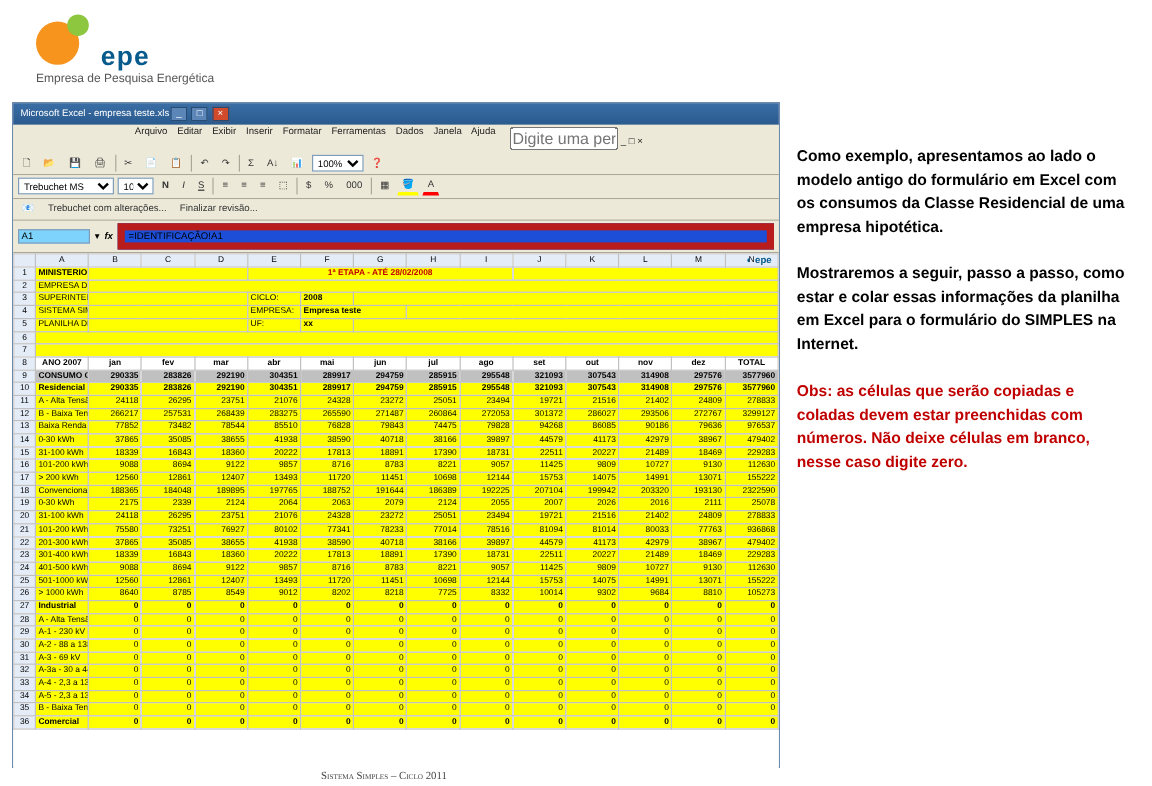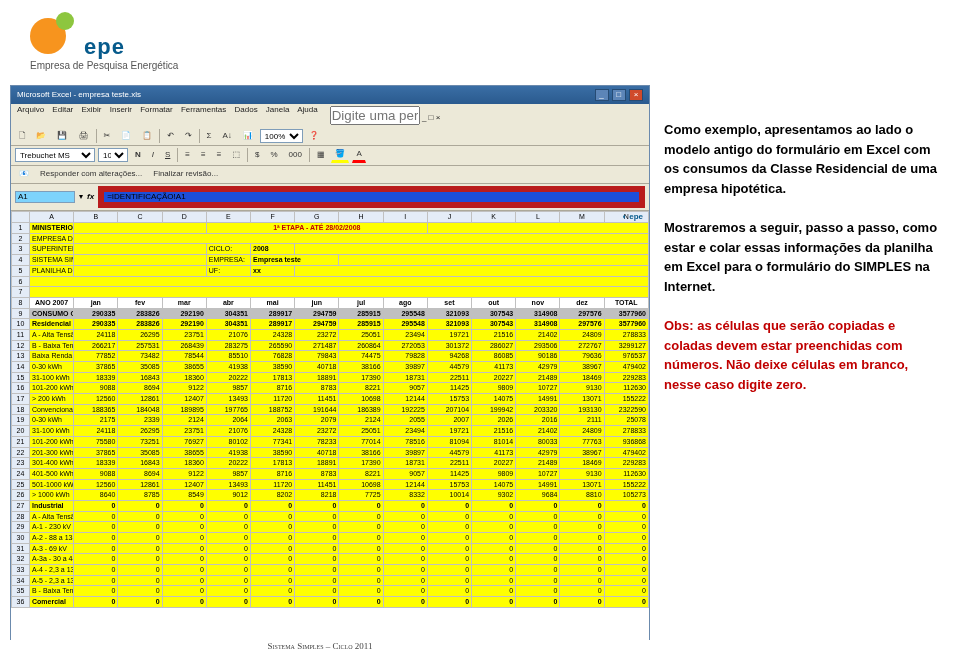--- a/index.html
+++ b/index.html
@@ -5,23 +5,23 @@
 * { margin:0; padding:0; box-sizing:border-box; font-family:Arial,sans-serif; }
 body { width:960px; height:655px; background:#fff; overflow:hidden; font-size:9px; }
 .header-logo { position:absolute; top:12px; left:30px; }
 .logo-mark { display:inline-block; position:relative; width:48px; height:48px; }
 .logo-mark .big-circle { position:absolute; left:0; top:6px; width:36px; height:36px; border-radius:50%; background:#f7941e; }
 .logo-mark .accent { position:absolute; right:4px; top:0; width:18px; height:18px; border-radius:50%; background:#8dc63f; }
 .logo-text { font-size:22px; font-weight:bold; color:#075b8c; letter-spacing:1px; }
 .logo-sub { font-size:10px; color:#555; }
 
 .excel-shot { position:absolute; left:10px; top:85px; width:640px; height:555px; border:1px solid #6b8aad; background:#ece9d8; font-size:8px; line-height:1.1; }
-.titlebar { background:linear-gradient(#3a6ea5,#2a5a8e); color:#fff; padding:3px 6px; display:flex; justify-content:space-between; align-items:center; }
+.titlebar { background:linear-gradient(#3a6ea5,#2a5a8e); color:#fff; padding:3px 6px; display:flex; justify-content:flex-start; align-items:center; }
 .titlebar .winbtns span { display:inline-block; width:14px; height:12px; background:#5c85b8; border:1px solid #264b74; margin-left:1px; text-align:center; color:#fff; font-size:8px; line-height:10px; }
-.menubar { background:#ece9d8; padding:2px 6px; color:#222; display:flex; justify-content:flex-start; }
+.menubar { background:#ece9d8; padding:2px 6px; color:#222; display:flex; justify-content:center; }
 .menubar span { margin-right:6px; }
 .toolbar { background:#ece9d8; border-bottom:1px solid #aca899; padding:2px 4px; display:flex; align-items:center; gap:3px; flex-wrap:nowrap; overflow:hidden; }
 .toolbar .btn { display:inline-block; padding:1px 3px; border:1px solid transparent; color:#333; }
 .toolbar .sep { border-left:1px solid #aca899; height:14px; }
 .toolbar select,.toolbar input { font-size:8px; height:14px; border:1px solid #7f9db9; background:#fff; }
 .formulabar { background:#ece9d8; padding:2px 4px; display:flex; align-items:center; gap:4px; border-bottom:1px solid #aca899; }
 .formulabar .namebox { width:60px; border:1px solid #7f9db9; background:#7dd3fc; padding:1px 2px; }
 .formulabar .fx { font-style:italic; font-weight:bold; }
 .formulabar .fbox { flex:1; border:6px solid #b91c1c; background:#1d4ed8; padding:1px 3px; text-align:left; }
 
@@ -107,21 +107,21 @@
     <span class="btn">$</span>
     <span class="btn">%</span>
     <span class="btn">000</span>
     <span class="sep"></span>
     <span class="btn">▦</span>
     <span class="btn" style="border-bottom:3px solid #ff0">🪣</span>
     <span class="btn" style="border-bottom:3px solid #f00">A</span>
   </div>
   <div class="toolbar">
     <span class="btn">📧</span>
-    <span class="btn">Responder com alterações...</span>
+    <span class="btn">Trebuchet com alterações...</span>
     <span class="btn">Finalizar revisão...</span>
   </div>
   <div class="formulabar">
     <span class="namebox">A1</span>
     <span>▾</span>
     <span class="fx">fx</span>
     <span class="fbox">=IDENTIFICAÇÃO!A1</span>
   </div>
 
   <div class="grid-wrap" style="position:relative;">

